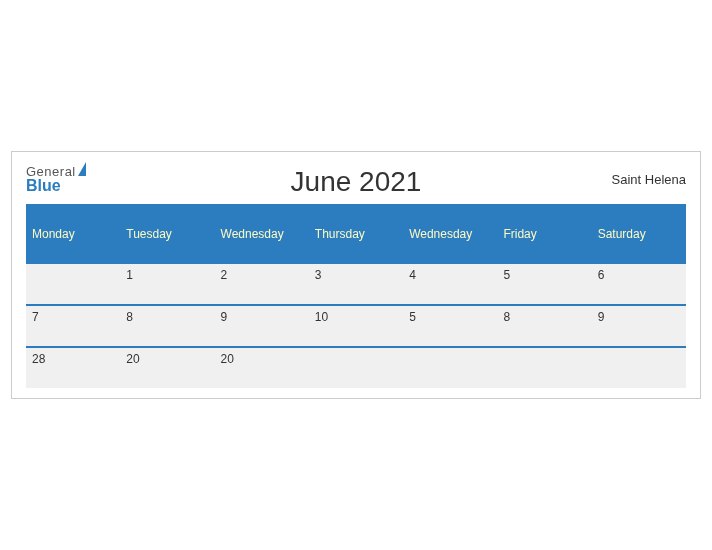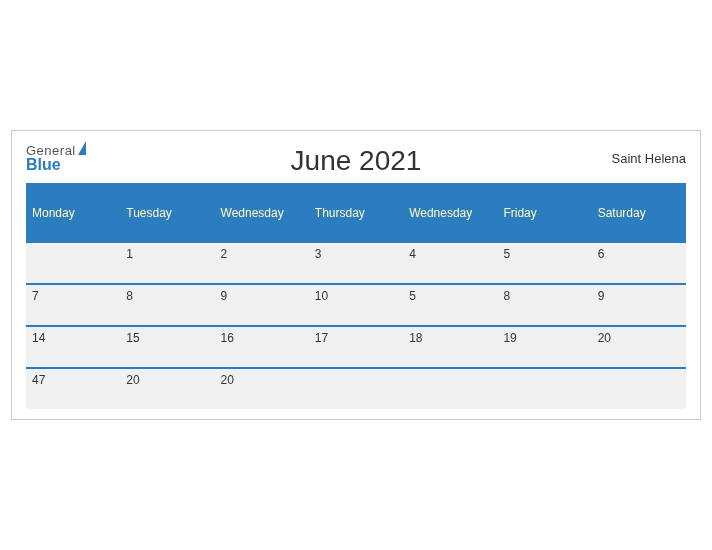--- a/index.html
+++ b/index.html
@@ -143,30 +143,21 @@
         <tr>
           <td>7</td>
           <td>8</td>
           <td>9</td>
           <td>10</td>
           <td>5</td>
           <td>8</td>
           <td>9</td>
         </tr>
         <tr>
-          <td>14</td>
-          <td>15</td>
-          <td>16</td>
-          <td>17</td>
-          <td>18</td>
-          <td>19</td>
-          <td>20</td>
-        </tr>
-        <tr>
-          <td>47</td>
+          <td>28</td>
           <td>20</td>
           <td>20</td>
           <td></td>
           <td></td>
           <td></td>
           <td></td>
         </tr>
       </tbody>
   </table>
 </div>

